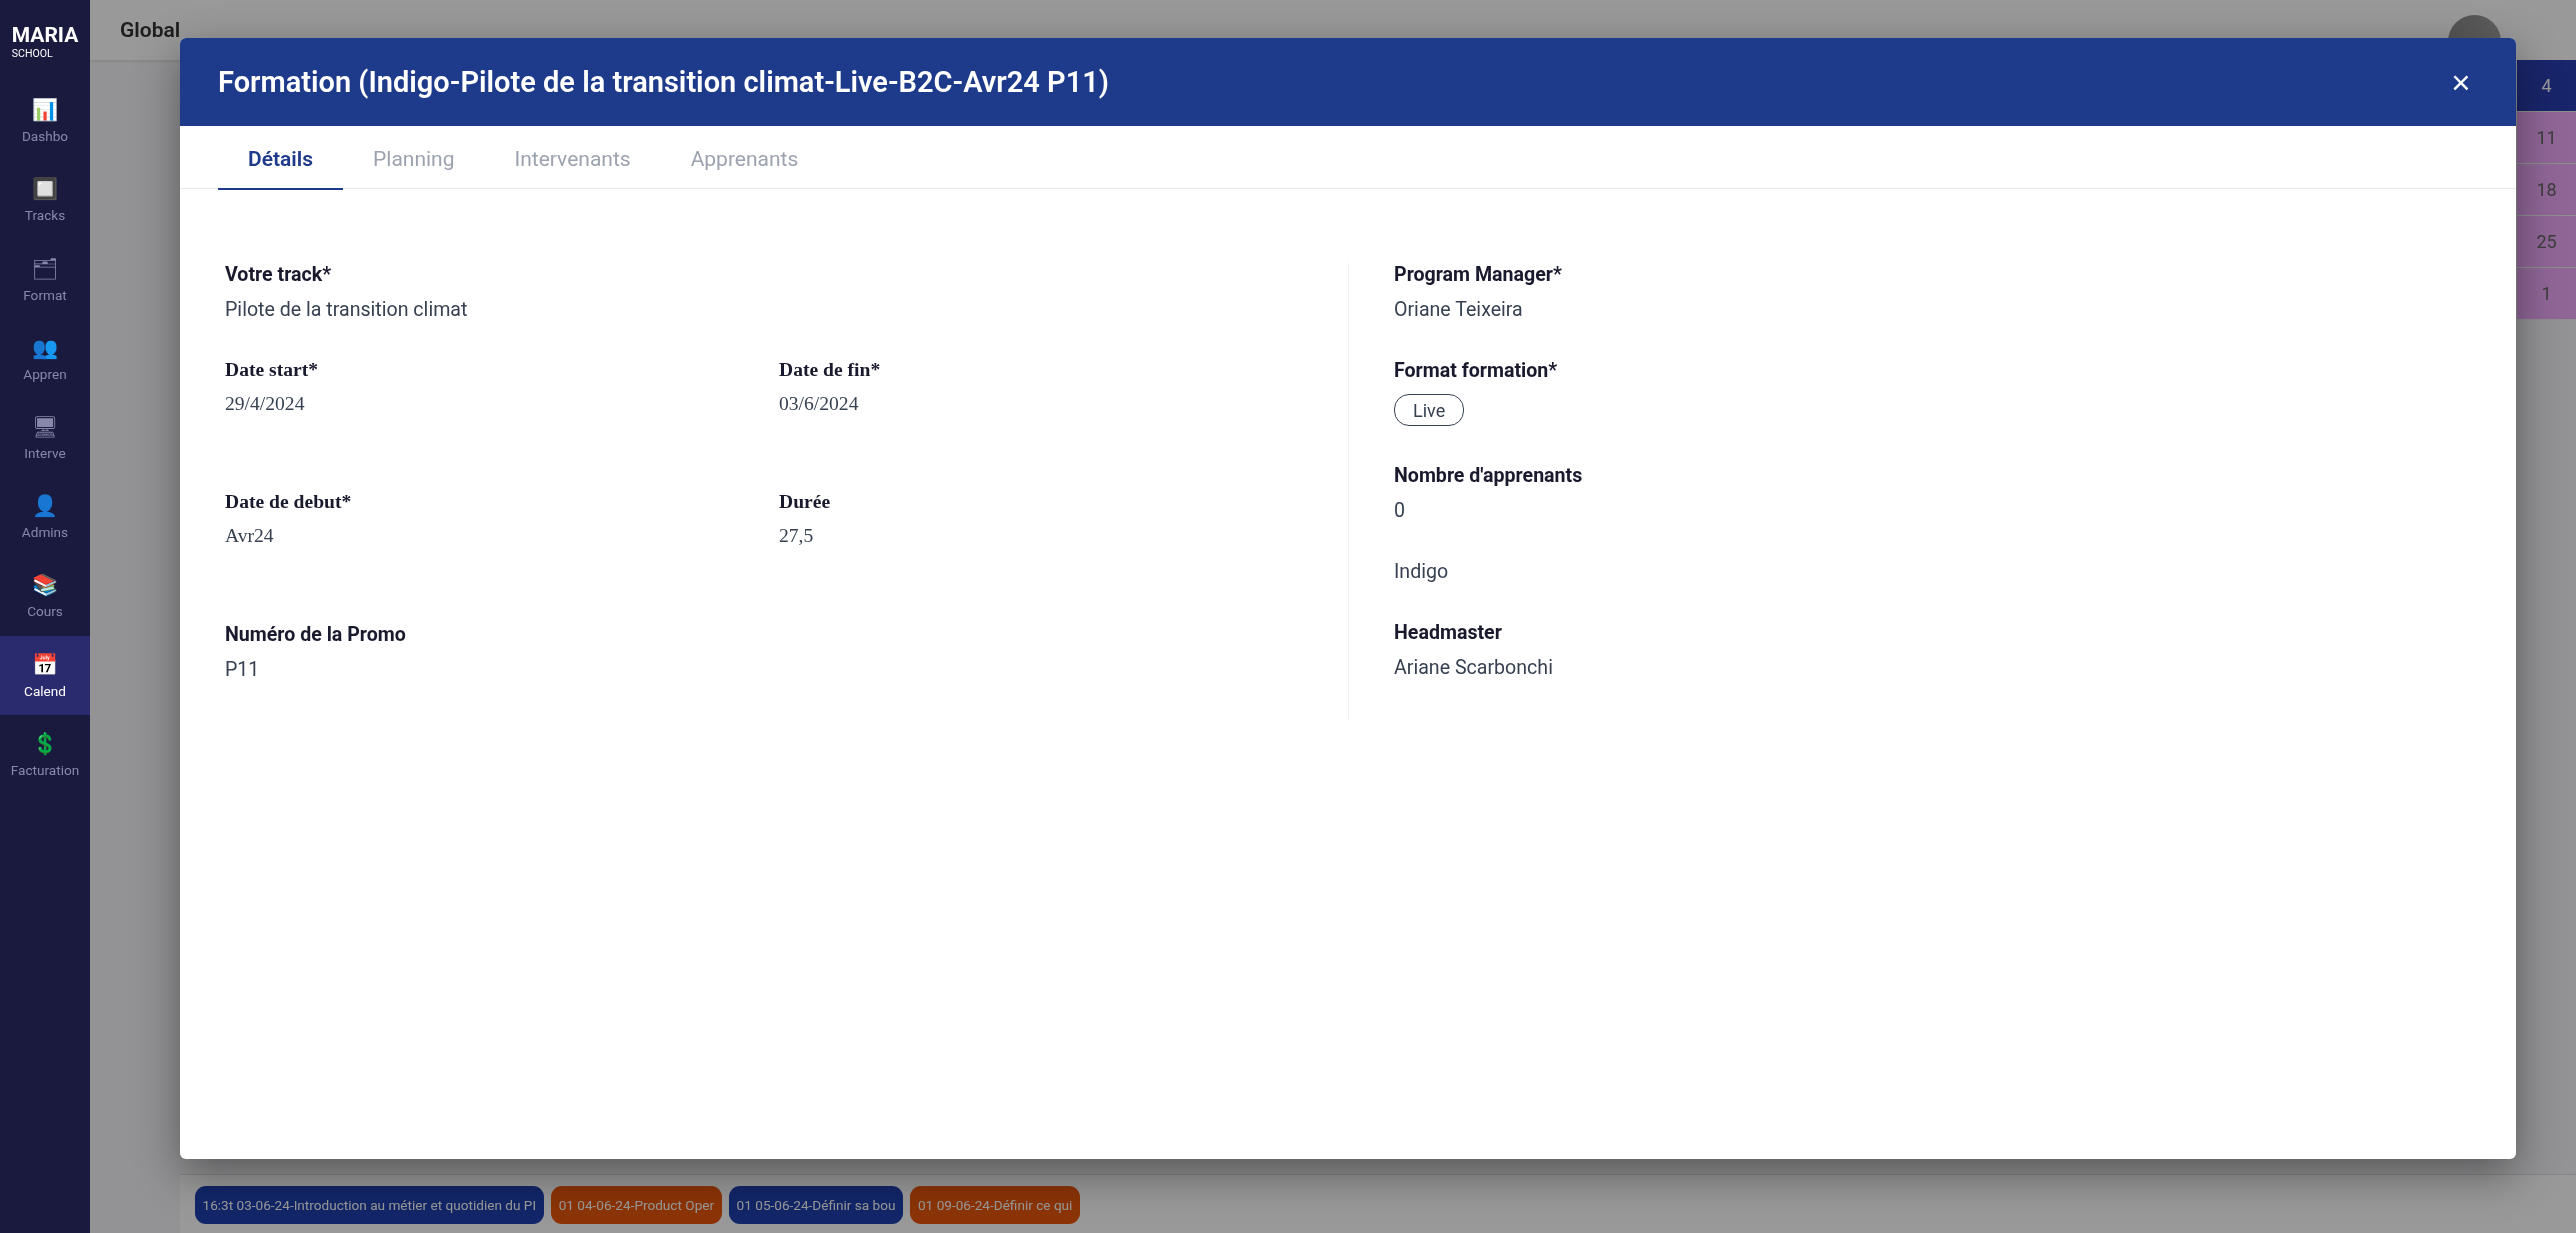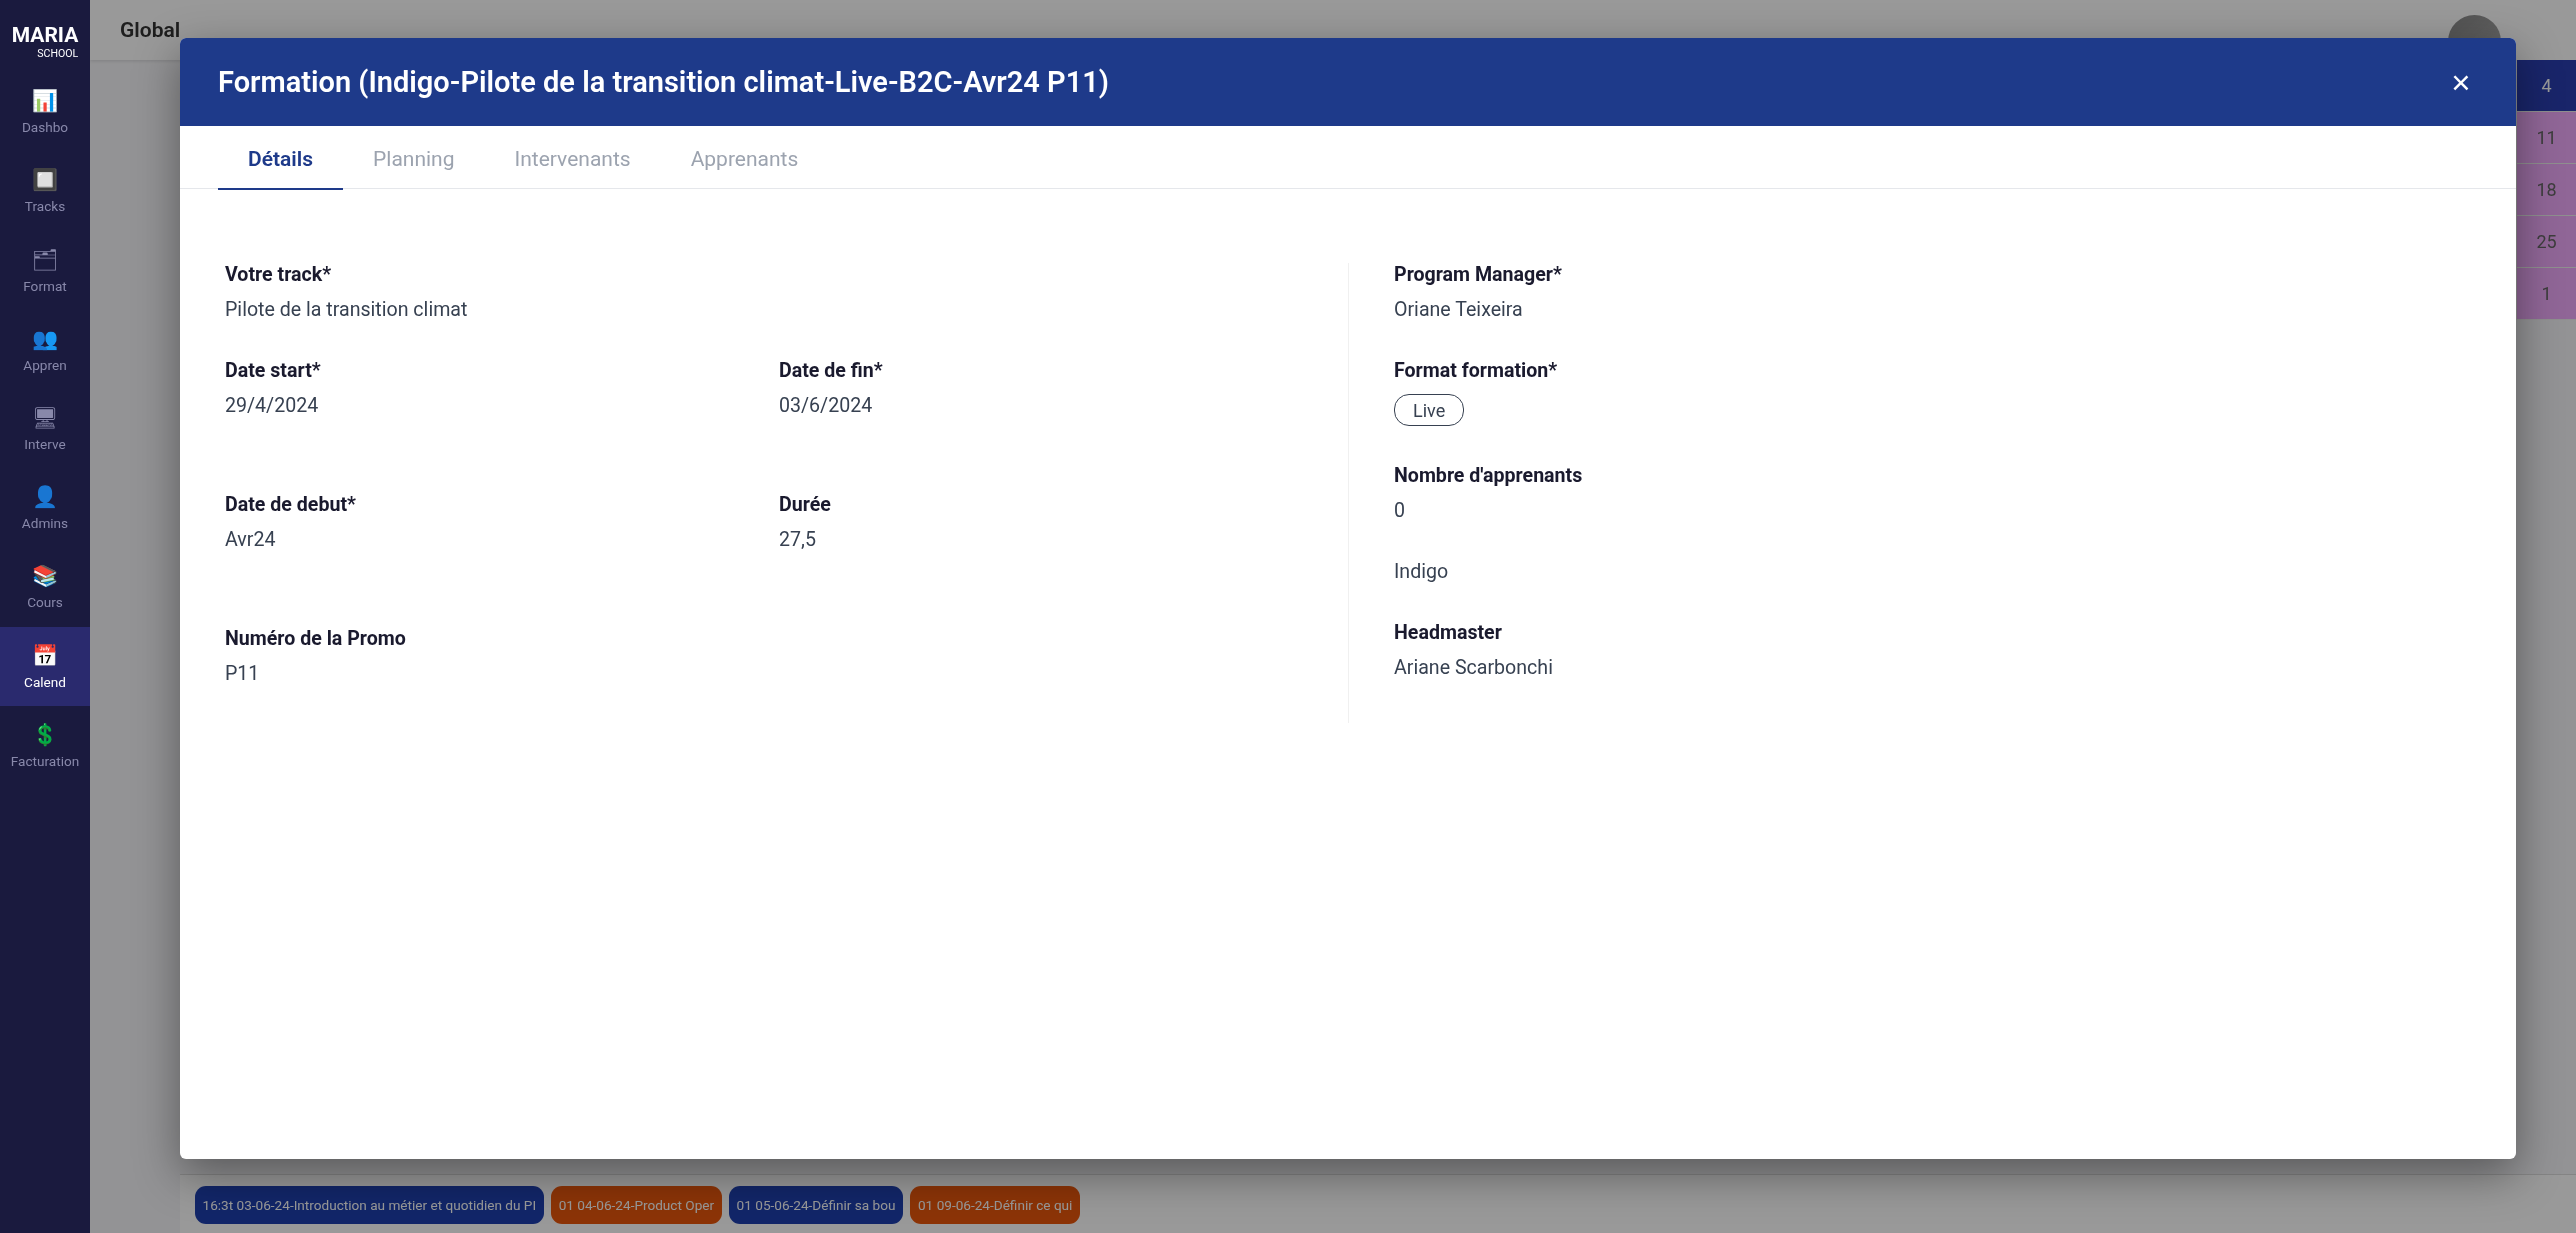--- a/index.html
+++ b/index.html
@@ -30,22 +30,22 @@
       align-items: center;
       padding-top: 22.6px;
       gap: 0;
       flex-shrink: 0;
     }
 
     .sidebar-logo {
       color: white;
       font-size: 21px;
       font-weight: bold;
-      margin-bottom: 13px;
-      text-align: right;
+      margin-bottom: 22px;
+      text-align: left;
     }
     .sidebar-logo .logo-sub {
       font-size: 10.6px;
       font-weight: normal;
       display: block;
     }
 
     .sidebar-item {
       width: 100%;
       padding: 16.6px 7.5px;
@@ -211,20 +211,21 @@
     .field-value {
       font-size: 19.6px;
       color: #374151;
     }
 
     .fields-row {
       display: grid;
       grid-template-columns: 1fr 1fr;
       gap: 30px;
       margin-bottom: 38px;
+      font-family: Liberation Serif, serif;
     }
 
     .badge-live {
       display: inline-block;
       border: 1.5px solid #374151;
       border-radius: 15px;
       padding: 4.5px 18px;
       font-size: 18px;
       color: #374151;
     }

